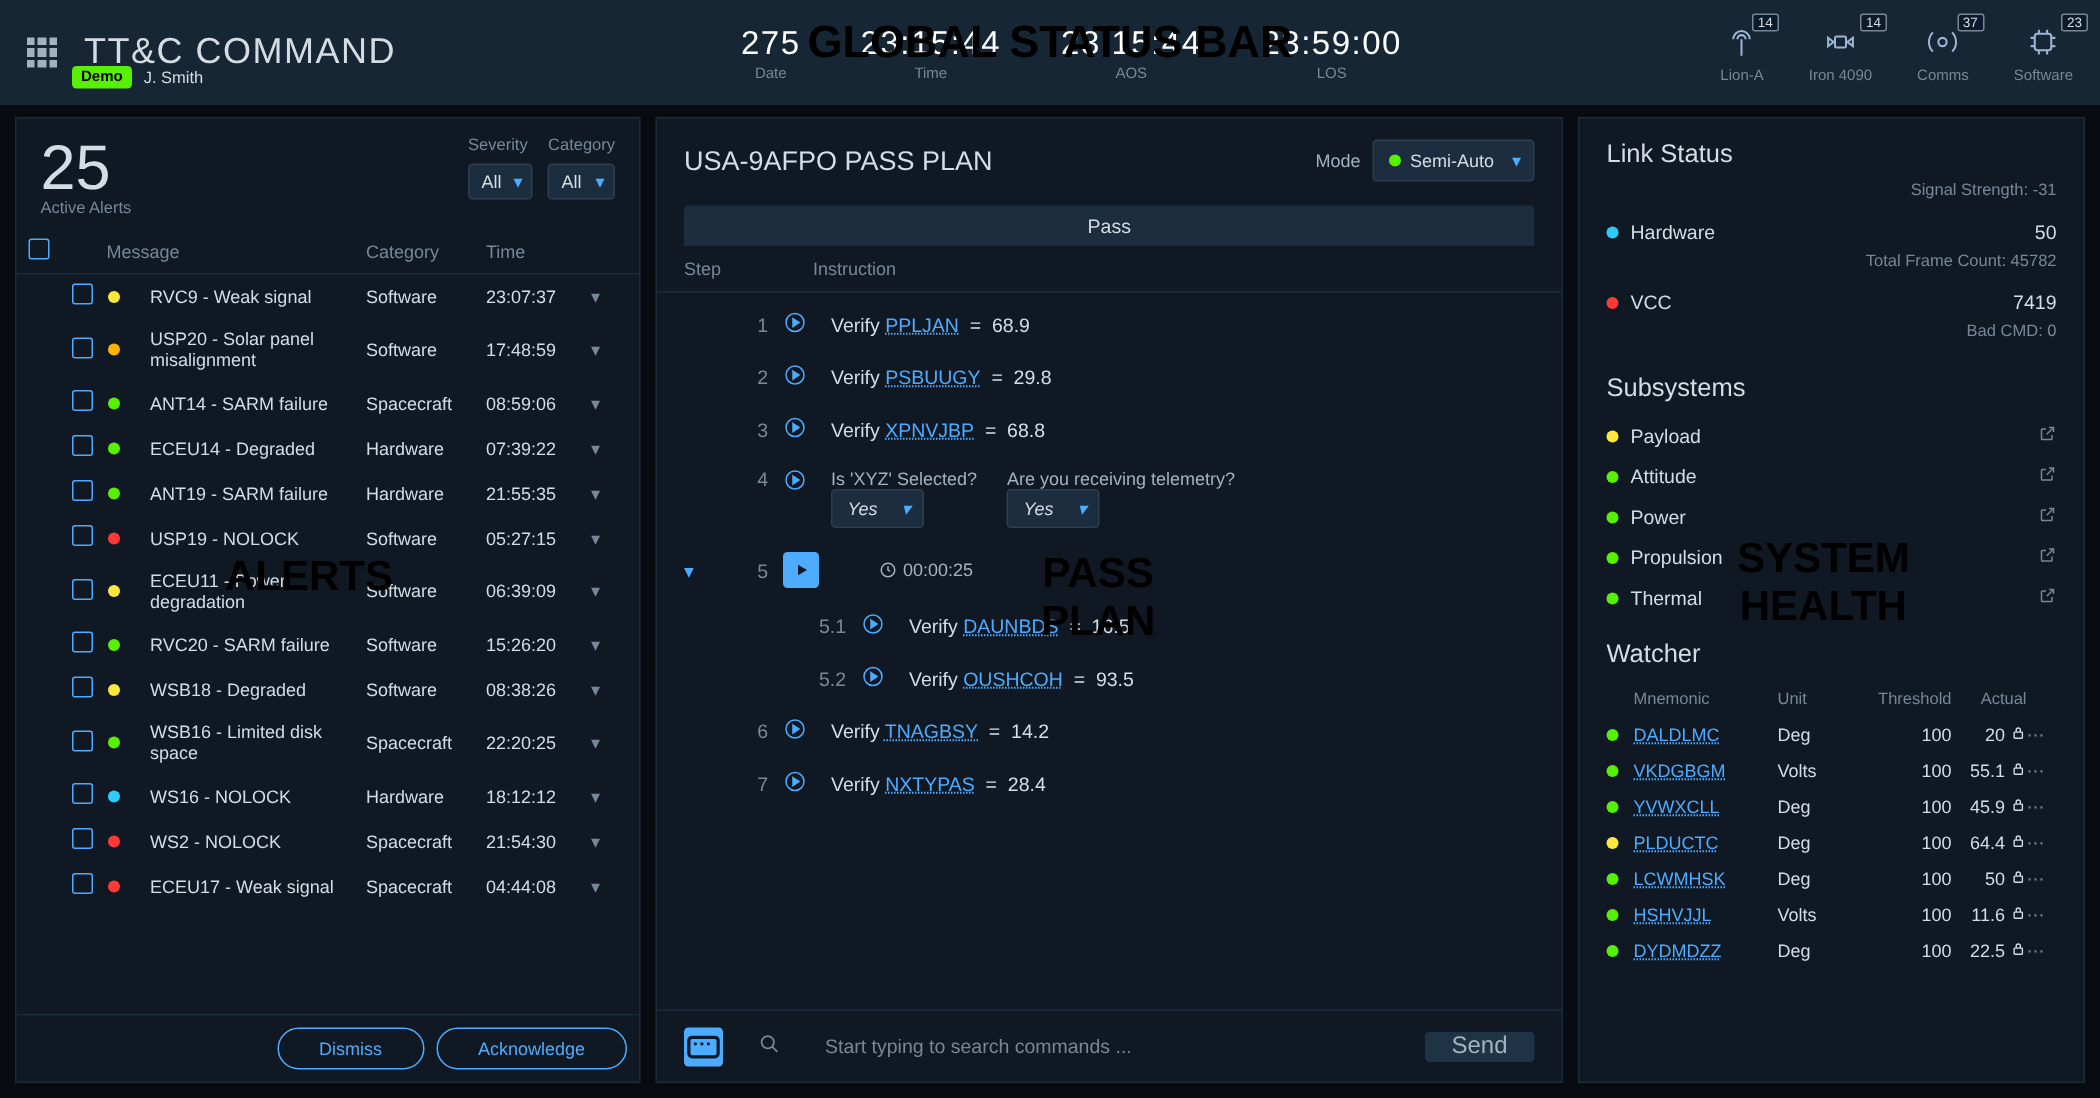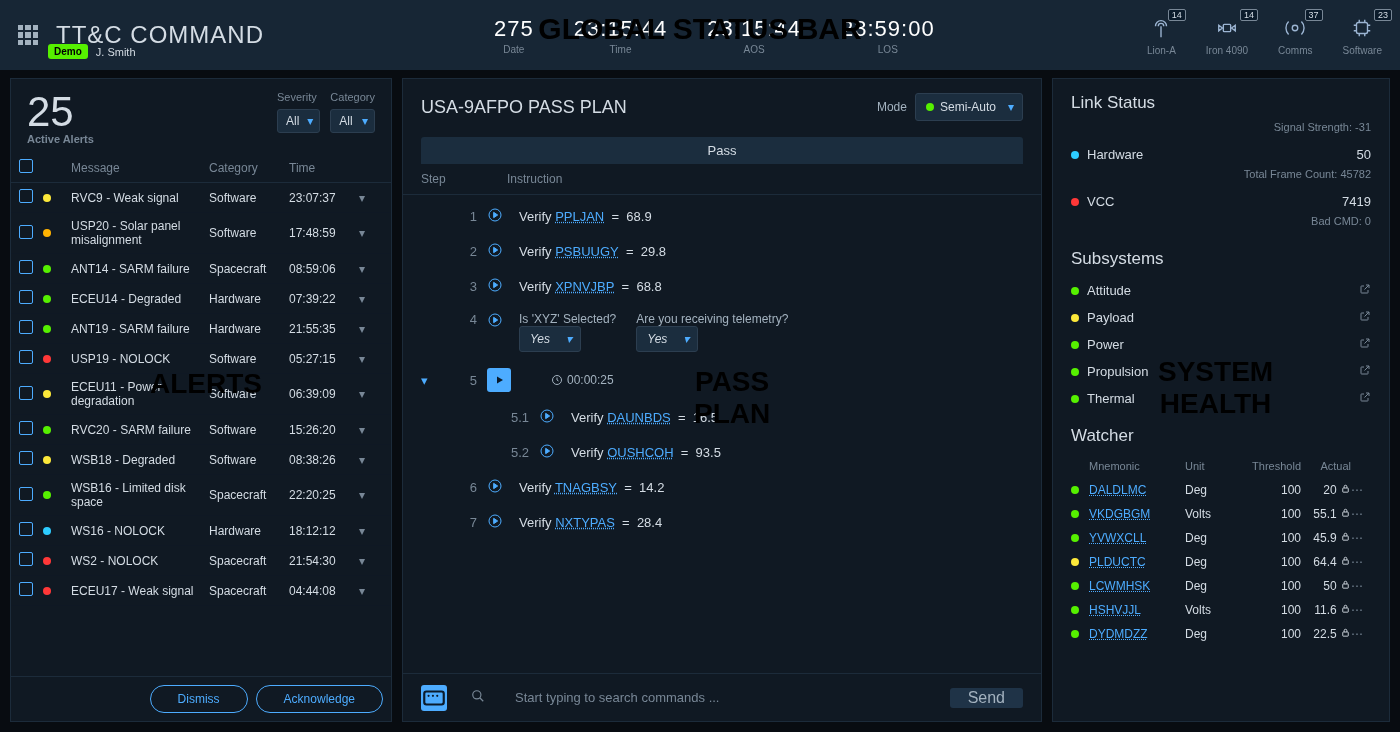--- a/index.html
+++ b/index.html
@@ -71,44 +71,44 @@
   .main {
     display:flex; gap:10px; padding:8px 10px 10px 10px;
     height:calc(732px - 70px);
   }
   .panel {
     background: var(--bg);
     border:1px solid var(--border);
     display:flex; flex-direction:column;
     overflow:hidden;
   }
-  .panel.alerts { width:382px;justify-content:space-between; }
+  .panel.alerts { width:417px;justify-content:space-between; }
   .panel.passplan { flex:1; }
   .panel.health { width:338px; }
   
   .alerts-head { display:flex; padding:12px 16px 8px 16px; gap:20px; align-items:flex-start;}
   .alerts-count-num { font-size:42px; font-weight:300; line-height:1;}
-  .alerts-count-lbl { font-size:11px; color:var(--text-dimmer);font-weight:bold;}
+  .alerts-count-lbl { font-size:11px; color:var(--text-dimmer);}
   .filter-group { margin-left:auto; display:flex; gap:10px;}
   .filter-col { font-size:11px; color:var(--text-dimmer);}
   .filter-sel {
     margin-top:6px; background:var(--bg-panel); color:var(--text);
     border:1px solid #2c3e50; padding:4px 20px 4px 8px;
     font-size:12px; border-radius:3px; position:relative;
   }
   .filter-sel::after{content:"▾"; position:absolute; right:6px; color:var(--accent);}
   .alerts-table-head, .alerts-row {
     display:grid;
     grid-template-columns: 24px 28px 1fr 80px 70px 24px;
     align-items:center;
     padding:6px 8px;
     font-size:12px;
   }
   .alerts-table-head { color:var(--text-dimmer); border-bottom:1px solid var(--border);}
-  .alerts-body { flex:1; overflow:auto;}
+  .alerts-body { flex:1; overflow:auto;padding-left:29px;}
   .alerts-row { border-bottom:1px solid #0f1824;}
   .cb { width:14px; height:14px; border:1px solid var(--accent); border-radius:2px; display:inline-block;}
   .status-dot { width:8px; height:8px; border-radius:50%; display:inline-block; }
   .sd-green{background:var(--green);} .sd-yellow{background:var(--yellow);}
   .sd-red{background:var(--red);} .sd-cyan{background:var(--cyan);} .sd-orange{background:var(--orange);}
   .alerts-foot { padding:8px; display:flex; gap:8px; justify-content:flex-end; border-top:1px solid var(--border);}
   .btn-outline { border:1px solid var(--accent); color:var(--accent); background:transparent;
     padding:6px 27px; font-size:12px; border-radius:14px;}
   .chev { color:var(--text-dimmer);}
   
@@ -592,31 +592,31 @@
         <div class="sh-item">
      <span class="status-dot sd-red"></span>
      <span>VCC</span>
      <span class="val">7419</span>
    </div>
    <div class="sh-sub">Bad CMD: 0</div>
       </div>
     <div class="sh-section-title">Subsystems</div>
     <div id="subs-body">
         <div class="sh-item">
-     <span class="status-dot sd-green"></span>
-     <span>Attitude</span>
+     <span class="status-dot sd-yellow"></span>
+     <span>Payload</span>
      <span class="launch-icon"><svg width="12" height="12" viewBox="0 0 24 24" fill="none" stroke="currentColor" stroke-width="2">
               <path d="M14 4h6v6"></path>
               <path d="M20 4l-9 9"></path>
               <path d="M18 14v5a1 1 0 01-1 1H5a1 1 0 01-1-1V7a1 1 0 011-1h5"></path>
             </svg></span>
    </div>
         <div class="sh-item">
-     <span class="status-dot sd-yellow"></span>
-     <span>Payload</span>
+     <span class="status-dot sd-green"></span>
+     <span>Attitude</span>
      <span class="launch-icon"><svg width="12" height="12" viewBox="0 0 24 24" fill="none" stroke="currentColor" stroke-width="2">
               <path d="M14 4h6v6"></path>
               <path d="M20 4l-9 9"></path>
               <path d="M18 14v5a1 1 0 01-1 1H5a1 1 0 01-1-1V7a1 1 0 011-1h5"></path>
             </svg></span>
    </div>
         <div class="sh-item">
      <span class="status-dot sd-green"></span>
      <span>Power</span>
      <span class="launch-icon"><svg width="12" height="12" viewBox="0 0 24 24" fill="none" stroke="currentColor" stroke-width="2">

